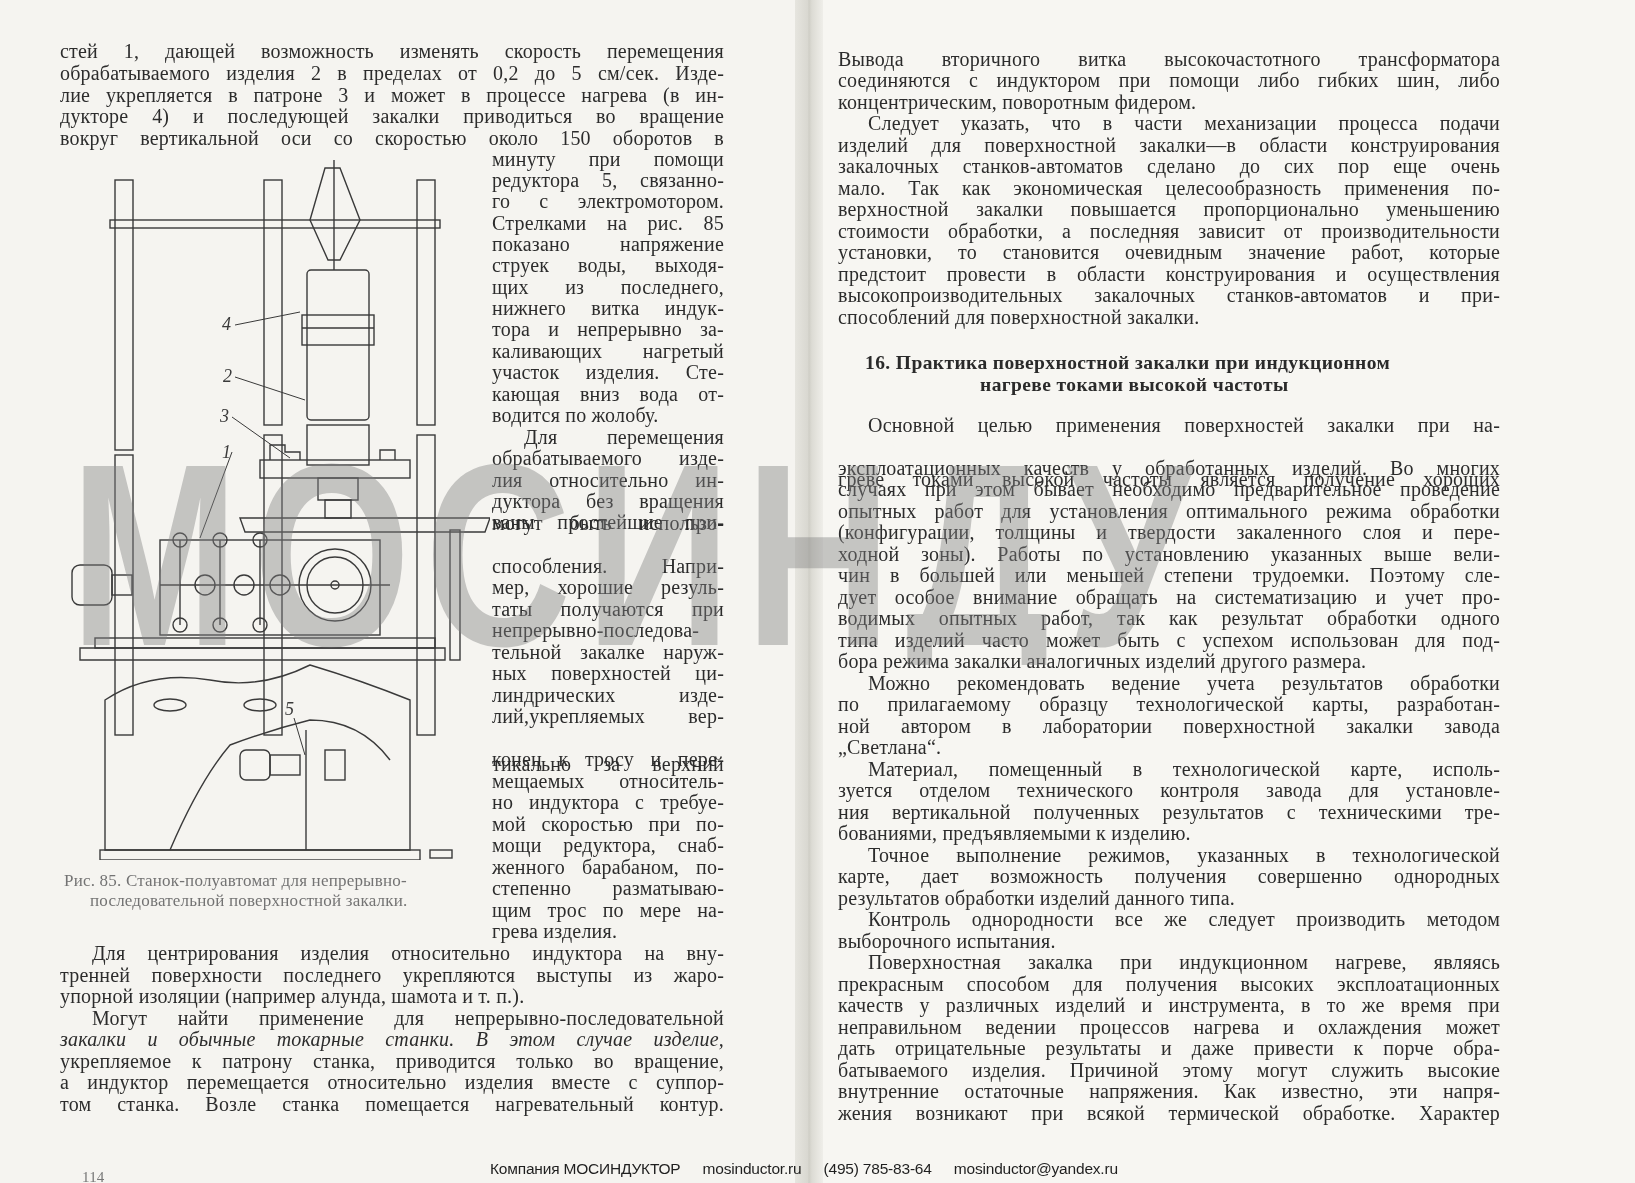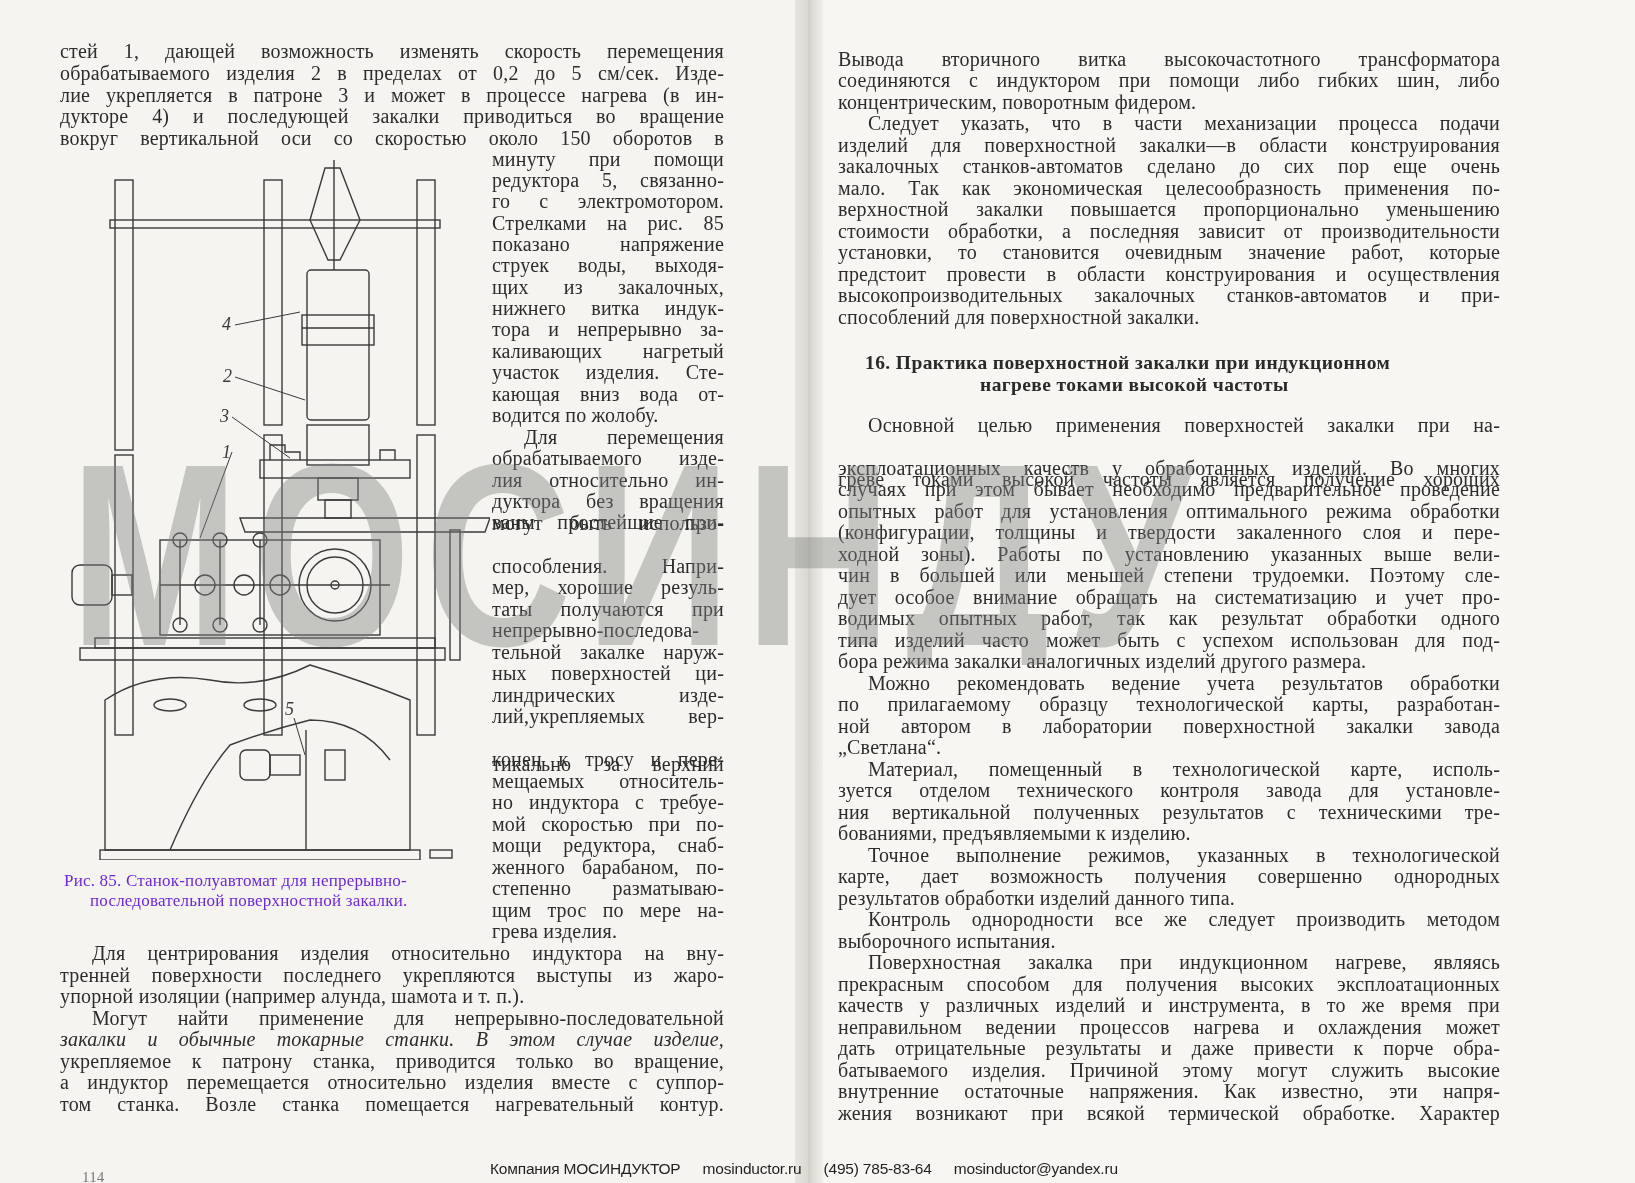--- a/index.html
+++ b/index.html
@@ -15,21 +15,21 @@
   .spine {
     position: absolute; left: 795px; top: 0; width: 28px; height: 1183px;
     background: linear-gradient(to right, #e6e5df 0%, #d9d8d1 45%, #cfcec6 50%, #dcdbd4 60%, #efeee9 100%);
   }
   .line {
     position: absolute; white-space: nowrap; font-size: 20px; line-height: 22px;
     letter-spacing: 0.2px; color: #2c2c2c;
   }
   .just { text-align: justify; text-align-last: justify; }
   .heading { font-weight: bold; font-size: 19.5px; letter-spacing: 0.4px; color: #2a2a2a; }
-  .caption { font-size: 17px; color: #6d28d9; }
+  .caption { font-size: 17px; color: #737373; }
   .pageno { font-size: 15px; color: #777; }
   .footer {
     position: absolute; left: 490px; top: 1160px; font-family: "Liberation Sans", sans-serif;
     font-size: 15.5px; color: #1f1f1f; white-space: nowrap; letter-spacing: -0.2px;
   }
   .footer span { margin-right: 18px; }
   .watermark {
     position: absolute; top: 445px; left: 70px; width: 1470px; height: 220px;
     font-family: "Liberation Sans", sans-serif; font-weight: bold;
     font-size: 260px; line-height: 220px; letter-spacing: 18px;
@@ -54,21 +54,21 @@
   <div class="line just" style="left:60px;top:127px;width:664px;">вокруг вертикальной оси со скоростью около 150 оборотов в</div>
 </div>
 
 <div>
   <div class="line just" style="left:492px;top:148px;width:232px;">минуту при помощи</div>
   <div class="line just" style="left:492px;top:169px;width:232px;">редуктора 5, связанно-</div>
   <div class="line just" style="left:492px;top:190px;width:232px;">го с электромотором.</div>
   <div class="line just" style="left:492px;top:212px;width:232px;">Стрелками на рис. 85</div>
   <div class="line just" style="left:492px;top:233px;width:232px;">показано напряжение</div>
   <div class="line just" style="left:492px;top:254px;width:232px;">струек воды, выходя-</div>
-  <div class="line just" style="left:492px;top:276px;width:232px;">щих из закалочных,</div>
+  <div class="line just" style="left:492px;top:276px;width:232px;">щих из последнего,</div>
   <div class="line just" style="left:492px;top:297px;width:232px;">нижнего витка индук-</div>
   <div class="line just" style="left:492px;top:318px;width:232px;">тора и непрерывно за-</div>
   <div class="line just" style="left:492px;top:340px;width:232px;">каливающих нагретый</div>
   <div class="line just" style="left:492px;top:361px;width:232px;">участок изделия. Сте-</div>
   <div class="line just" style="left:492px;top:383px;width:232px;">кающая вниз вода от-</div>
   <div class="line" style="left:492px;top:404px;">водится по жолобу.</div>
   <div class="line just" style="left:524px;top:426px;width:200px;">Для перемещения</div>
   <div class="line just" style="left:492px;top:447px;width:232px;">обрабатываемого изде-</div>
   <div class="line just" style="left:492px;top:469px;width:232px;">лия относительно ин-</div>
   <div class="line just" style="left:492px;top:490px;width:232px;">дуктора без вращения</div>

